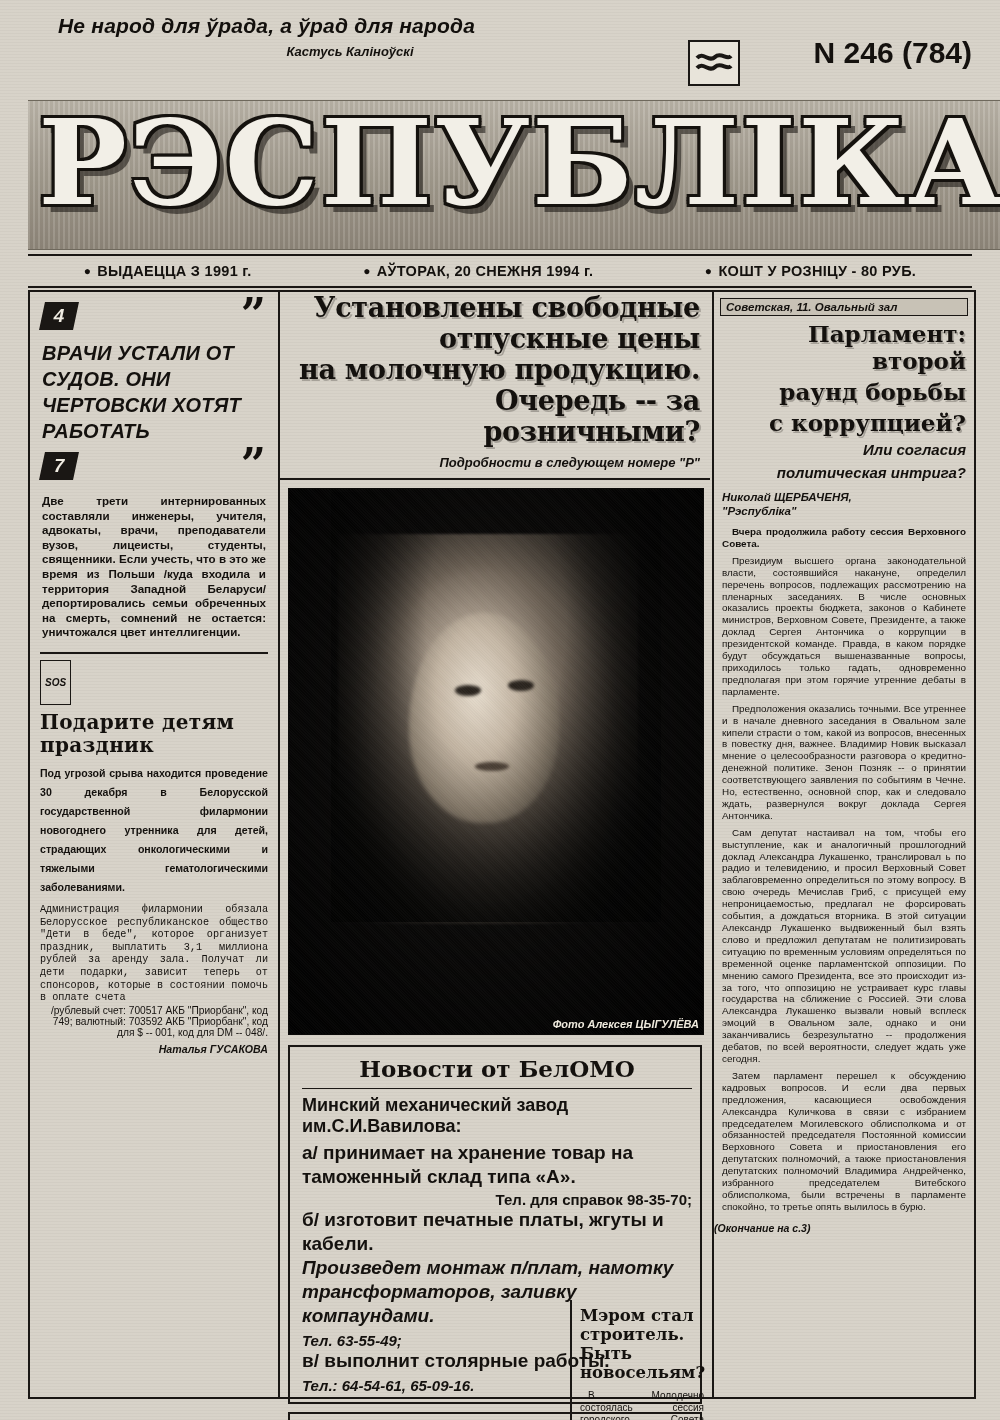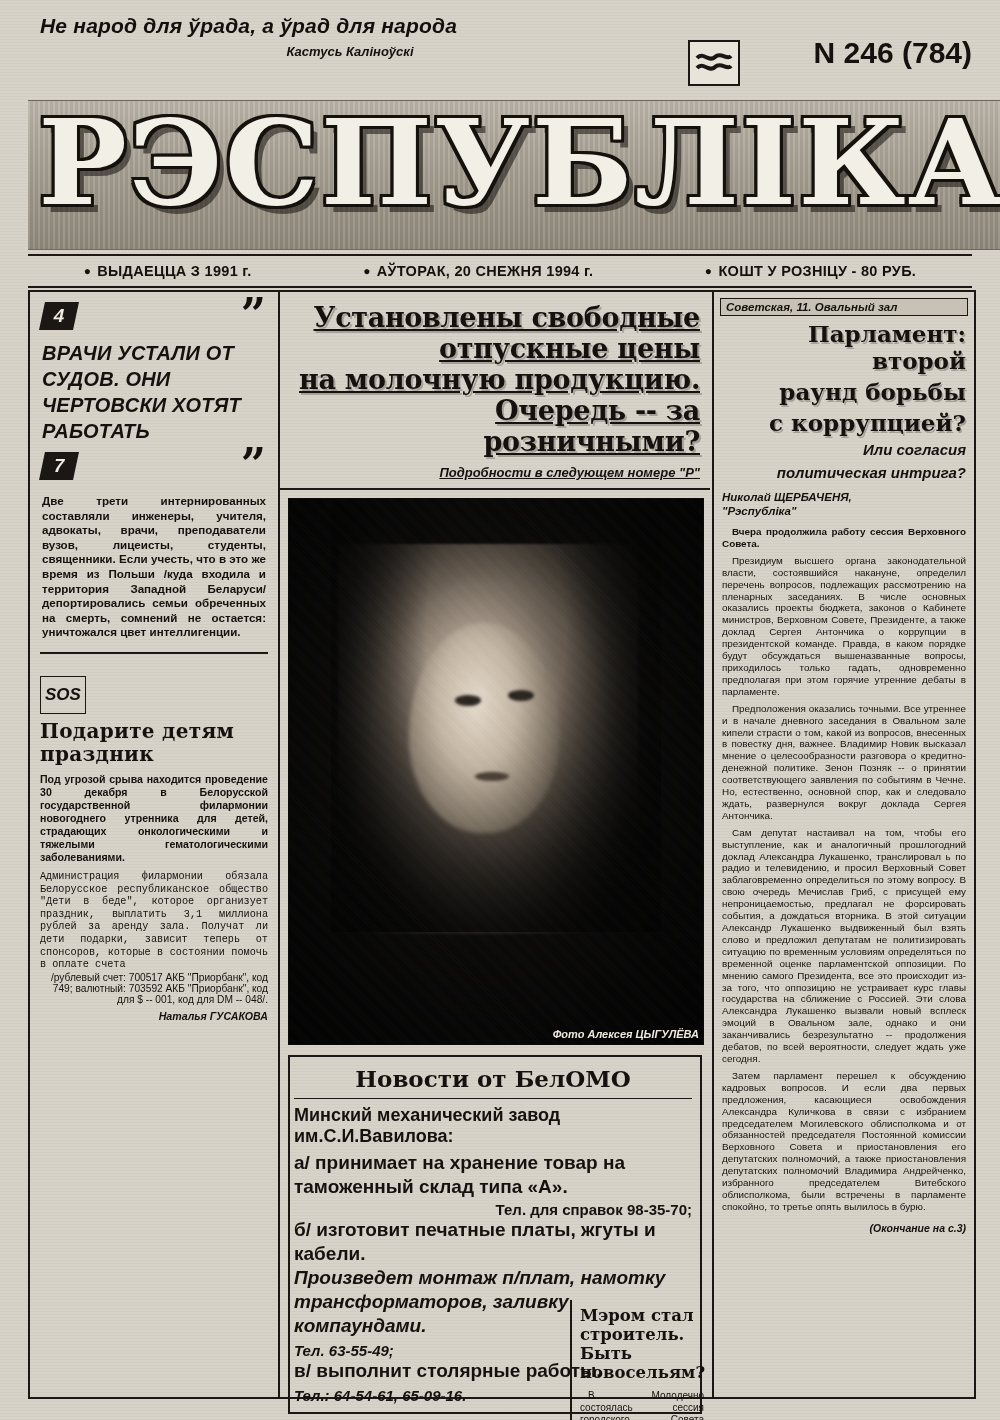--- a/index.html
+++ b/index.html
@@ -13,21 +13,21 @@
   .page{
     position:relative;width:1000px;height:1420px;
     background:#d7d2c8;
     background-image:
       repeating-linear-gradient(0deg, rgba(0,0,0,0.025) 0px, rgba(0,0,0,0.025) 1px, rgba(255,255,255,0.02) 1px, rgba(255,255,255,0.02) 3px);
   }
   
   .masthead{position:absolute;left:28px;top:14px;width:944px;}
   .motto{
     font-size:21px;font-weight:bold;font-style:italic;letter-spacing:.2px;
-    color:#120f0c;margin-left:12px;
+    color:#120f0c;margin-left:30px;
   }
   .motto-author{
     font-size:13px;font-weight:bold;font-style:italic;text-align:center;
     margin-top:6px;margin-right:300px;
   }
   .issue{
     position:absolute;right:0;top:22px;font-size:30px;font-weight:bold;letter-spacing:0px;
   }
   .flag{
     position:absolute;right:232px;top:26px;width:48px;height:42px;
@@ -87,35 +87,35 @@
   }
   .qnum2{margin-top:8px;}
   .ltext{
     padding:10px 12px 0 12px;font-size:11.6px;font-weight:bold;line-height:14.6px;
     text-align:justify;
   }
   .sos{
     margin:12px 10px 0 10px;border-top:2px solid #1a1714;padding-top:6px;
   }
   .sos-tag{
-    display:inline-block;border:1px solid #1a1714;font-size:17px;font-weight:bold;
-    font-style:italic;padding:8px 4px;margin-top:16px;
+    display:inline-block;border:1px solid #1a1714;font-size:10px;font-weight:bold;
+    font-style:italic;padding:16px 4px;
   }
   .sos-head{
     font-size:20px;font-weight:bold;line-height:23px;margin-top:6px;
     font-family:"DejaVu Serif",serif;letter-spacing:.3px;
   }
-  .sos-body{font-size:10.6px;line-height:13px;text-align:justify;margin-top:7px;font-weight:bold;}
+  .sos-body{font-size:10.6px;line-height:19px;text-align:justify;margin-top:7px;font-weight:bold;}
   .sos-body2{font-size:10.2px;line-height:12.6px;text-align:justify;margin-top:7px;font-family:Liberation Mono, monospace;}
   .sig{font-size:10.6px;font-weight:bold;font-style:italic;text-align:right;margin-top:5px;}
   .acct{text-align:right;font-size:10.2px;}
 
   
   .banner{
-    padding:10px 10px 8px 10px;border-bottom:2px solid #1a1714;text-decoration:underline;
+    padding:0 10px 8px 10px;border-bottom:2px solid #1a1714;
   }
   .banner h1{
     margin:0;font-size:27px;line-height:31px;font-weight:bold;text-align:right;
     font-family:"DejaVu Serif",serif;letter-spacing:-.3px;
     text-shadow:2px 2px 0 rgba(20,17,13,.25);
   }
   .banner .sub{
     margin-top:8px;text-align:right;font-size:13px;font-weight:bold;font-style:italic;
   }
   .photo-wrap{padding:8px 8px 0 8px;}
@@ -157,21 +157,21 @@
   .photo .grain{
     position:absolute;inset:0;opacity:.22;
     background-image:repeating-linear-gradient(45deg, rgba(255,255,255,.10) 0 1px, rgba(0,0,0,.10) 1px 2px);
   }
   .photo-caption{
     position:absolute;right:4px;bottom:4px;color:#efeadd;font-size:11px;
     font-weight:bold;font-style:italic;text-shadow:1px 1px 2px #000;
   }
   
   .ad{
-    margin:10px 8px 0 8px;border:2px solid #1a1714;padding:6px 8px 8px 4px;
+    margin:10px 8px 0 8px;border:2px solid #1a1714;padding:6px 8px 8px 12px;
   }
   .ad h2{
     margin:2px 0 6px 0;text-align:center;font-size:23px;font-weight:bold;
     font-family:"DejaVu Serif",serif;
   }
   .ad .rule{border-top:1px solid #1a1714;margin:0 0 6px 0;}
   .ad .org{font-size:18px;font-weight:bold;margin-bottom:4px;}
   .ad .line{font-size:19px;font-weight:bold;line-height:24px;}
   .ad .line.ital{font-style:italic;}
   .ad .tel{font-size:15px;font-weight:bold;text-align:right;margin-top:2px;}
@@ -199,21 +199,21 @@
   }
   .rauthor{
     padding:8px 8px 0 8px;font-size:11.5px;font-weight:bold;font-style:italic;line-height:14px;
   }
   .rbody{
     padding:8px 8px 0 8px;font-size:9.9px;line-height:11.9px;text-align:justify;
     column-count:1;
   }
   .rbody p{margin:0 0 5px 0;text-indent:10px;}
   .rbody p.b{font-weight:bold;}
-  .rend{text-align:right;font-size:10.5px;font-style:italic;font-weight:bold;padding:4px 8px 6px 0;}
+  .rend{text-align:left;font-size:10.5px;font-style:italic;font-weight:bold;padding:4px 8px 6px 0;}
   .col-midsub{
     position:absolute;left:540px;top:1008px;width:140px;height:385px;
     border-left:2px solid #1a1714;padding:6px 6px 0 8px;box-sizing:border-box;
   }
   .sa-head{
     font-size:16.5px;line-height:19px;font-weight:bold;
     font-family:"DejaVu Serif",serif;
   }
   .sa-body{font-size:10px;line-height:12.2px;text-align:justify;margin-top:8px;}
   .sa-body p{margin:0 0 6px 0;text-indent:8px;}

